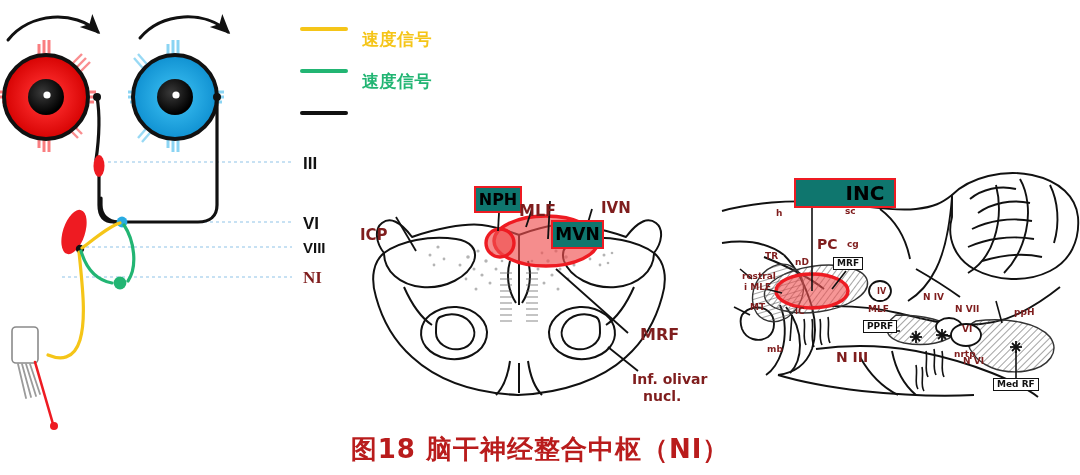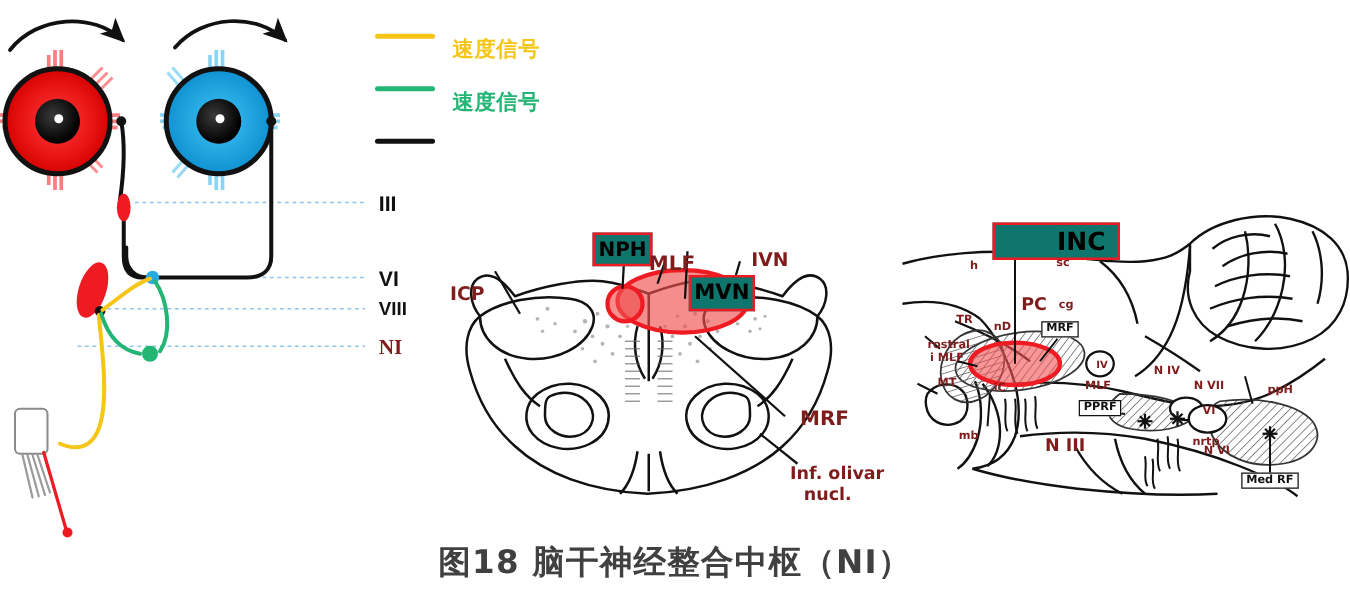--- a/index.html
+++ b/index.html
@@ -22,21 +22,21 @@
                 white-space:nowrap;letter-spacing:.5px;margin-top:21px;}
 
   
   .lvl{position:absolute;font-weight:bold;font-size:17px;
        font-family:Liberation Sans, sans-serif;
        letter-spacing:0px;line-height:1;}
 
   
   .caption{position:absolute;left:0;right:0;top:432px;text-align:center;
            font-size:26px;font-weight:bold;letter-spacing:1px;
-           font-family:"DejaVu Sans","Liberation Sans",sans-serif;color:#404040;}
+           font-family:"DejaVu Sans","Liberation Sans",sans-serif;color:#b91c1c;}
 
   
   .redbox{position:absolute;border:2.5px solid #ee1b22;background:#0f766e;
           font-weight:bold;font-family:"DejaVu Sans","Liberation Sans",sans-serif;
           color:#000;display:flex;align-items:center;justify-content:center;
           line-height:1;}
   
   .alab{position:absolute;font-weight:bold;color:#7f1d1d;line-height:1;
         font-family:"DejaVu Sans","Liberation Sans",sans-serif;white-space:nowrap;}
   .boxlab{position:absolute;font-weight:bold;color:#111;line-height:1;

